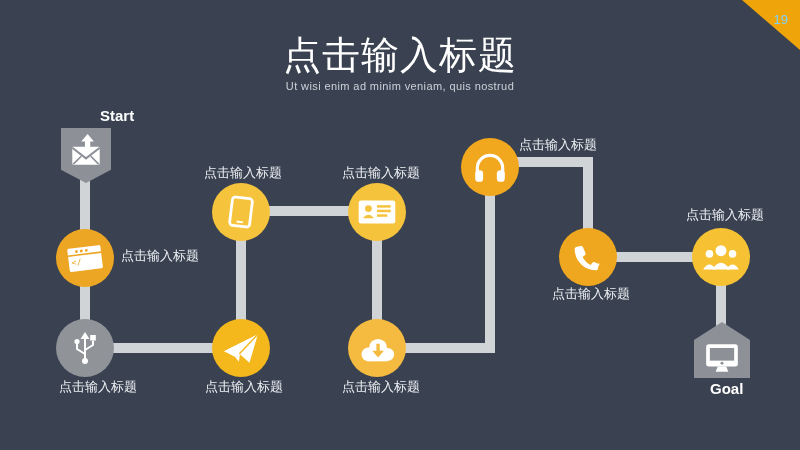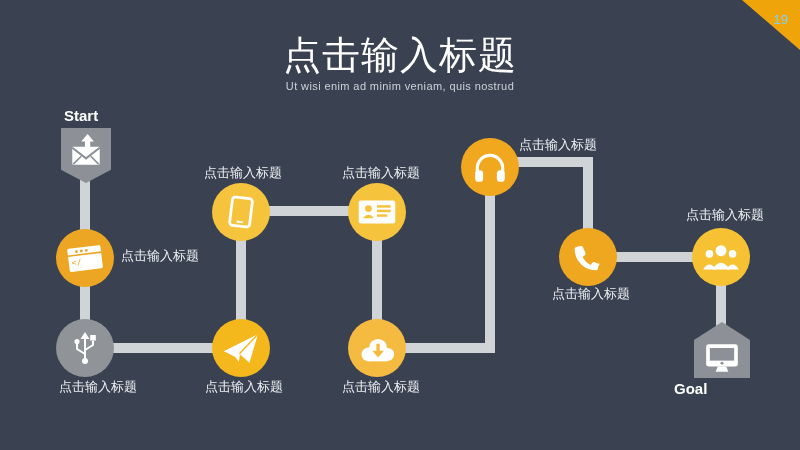--- a/index.html
+++ b/index.html
@@ -50,21 +50,21 @@
     clip-path:polygon(50% 0,100% 32%,100% 100%,0 100%,0 32%);
     align-items:flex-end;
   }
   .pent-goal svg{margin-bottom:3px;}
   
   .nlabel{
     position:absolute;color:#eef1f4;font-size:13px;z-index:3;white-space:nowrap;
   }
   .nlabel.centered{width:96px;text-align:center;}
   .eplabel{
-    position:absolute;color:#fff;font-size:15px;font-weight:bold;z-index:3;
+    position:absolute;color:#fff;font-size:15px;font-weight:bold;z-index:3;margin-left:36px;
   }
   .eplabel.centered{width:96px;text-align:left;}
 </style>
 </head>
 <body>
 
 <div class="slide">
 
   <div class="corner"></div>
   <div class="pagenum">19</div>

